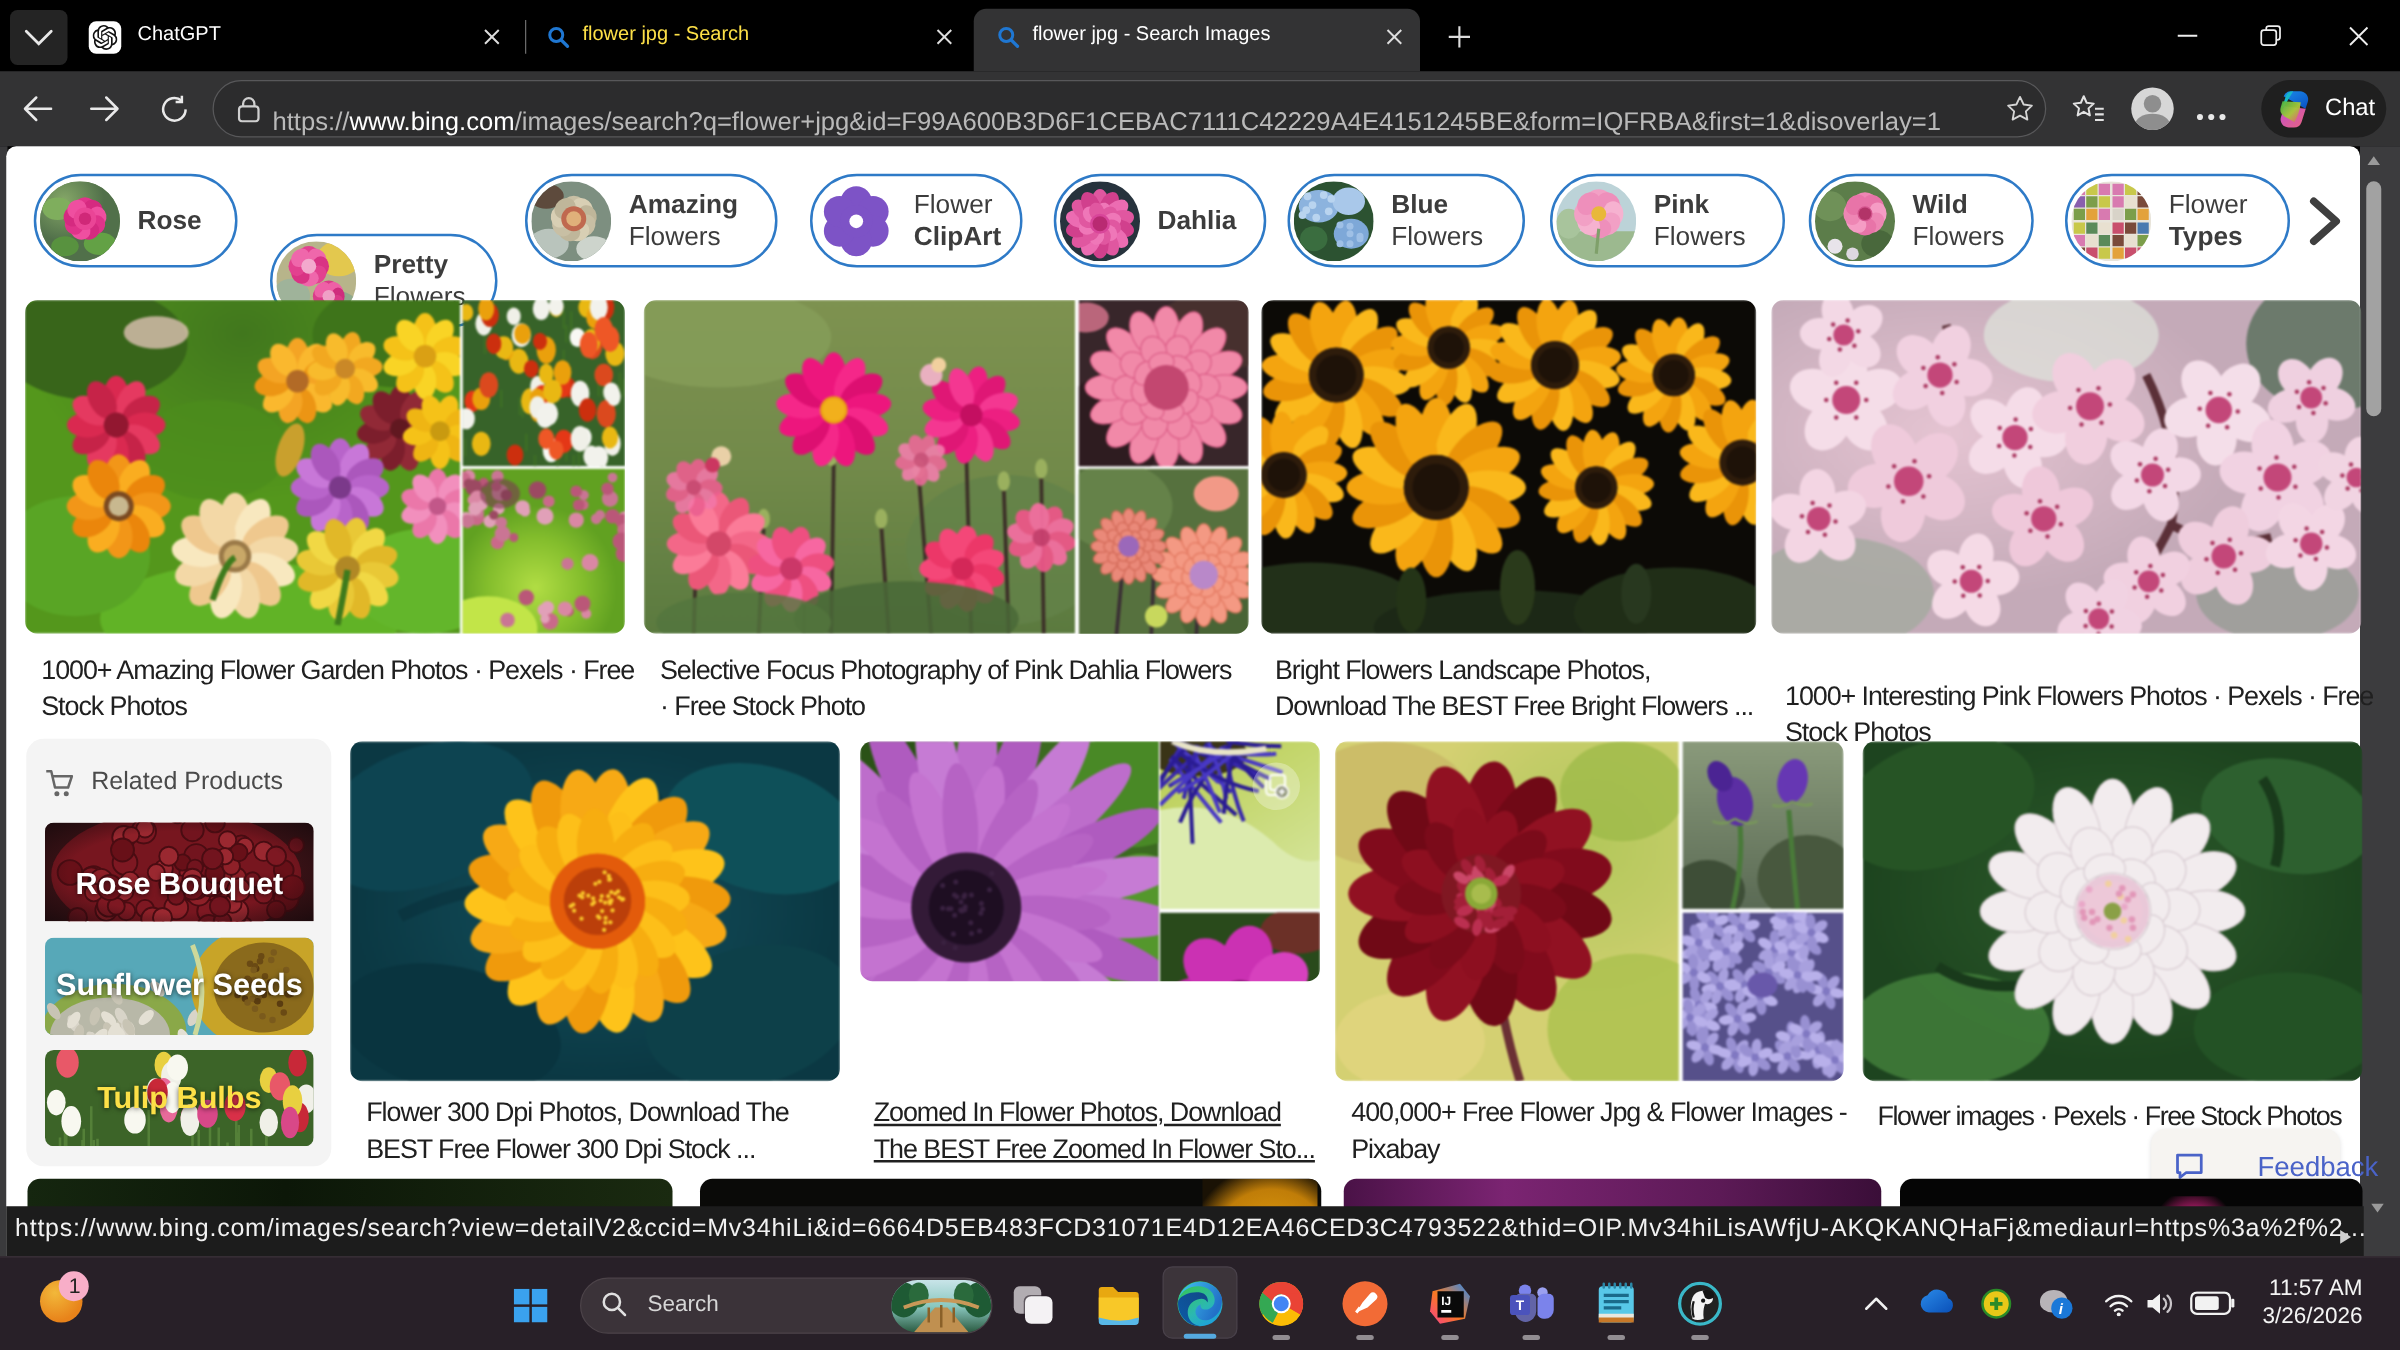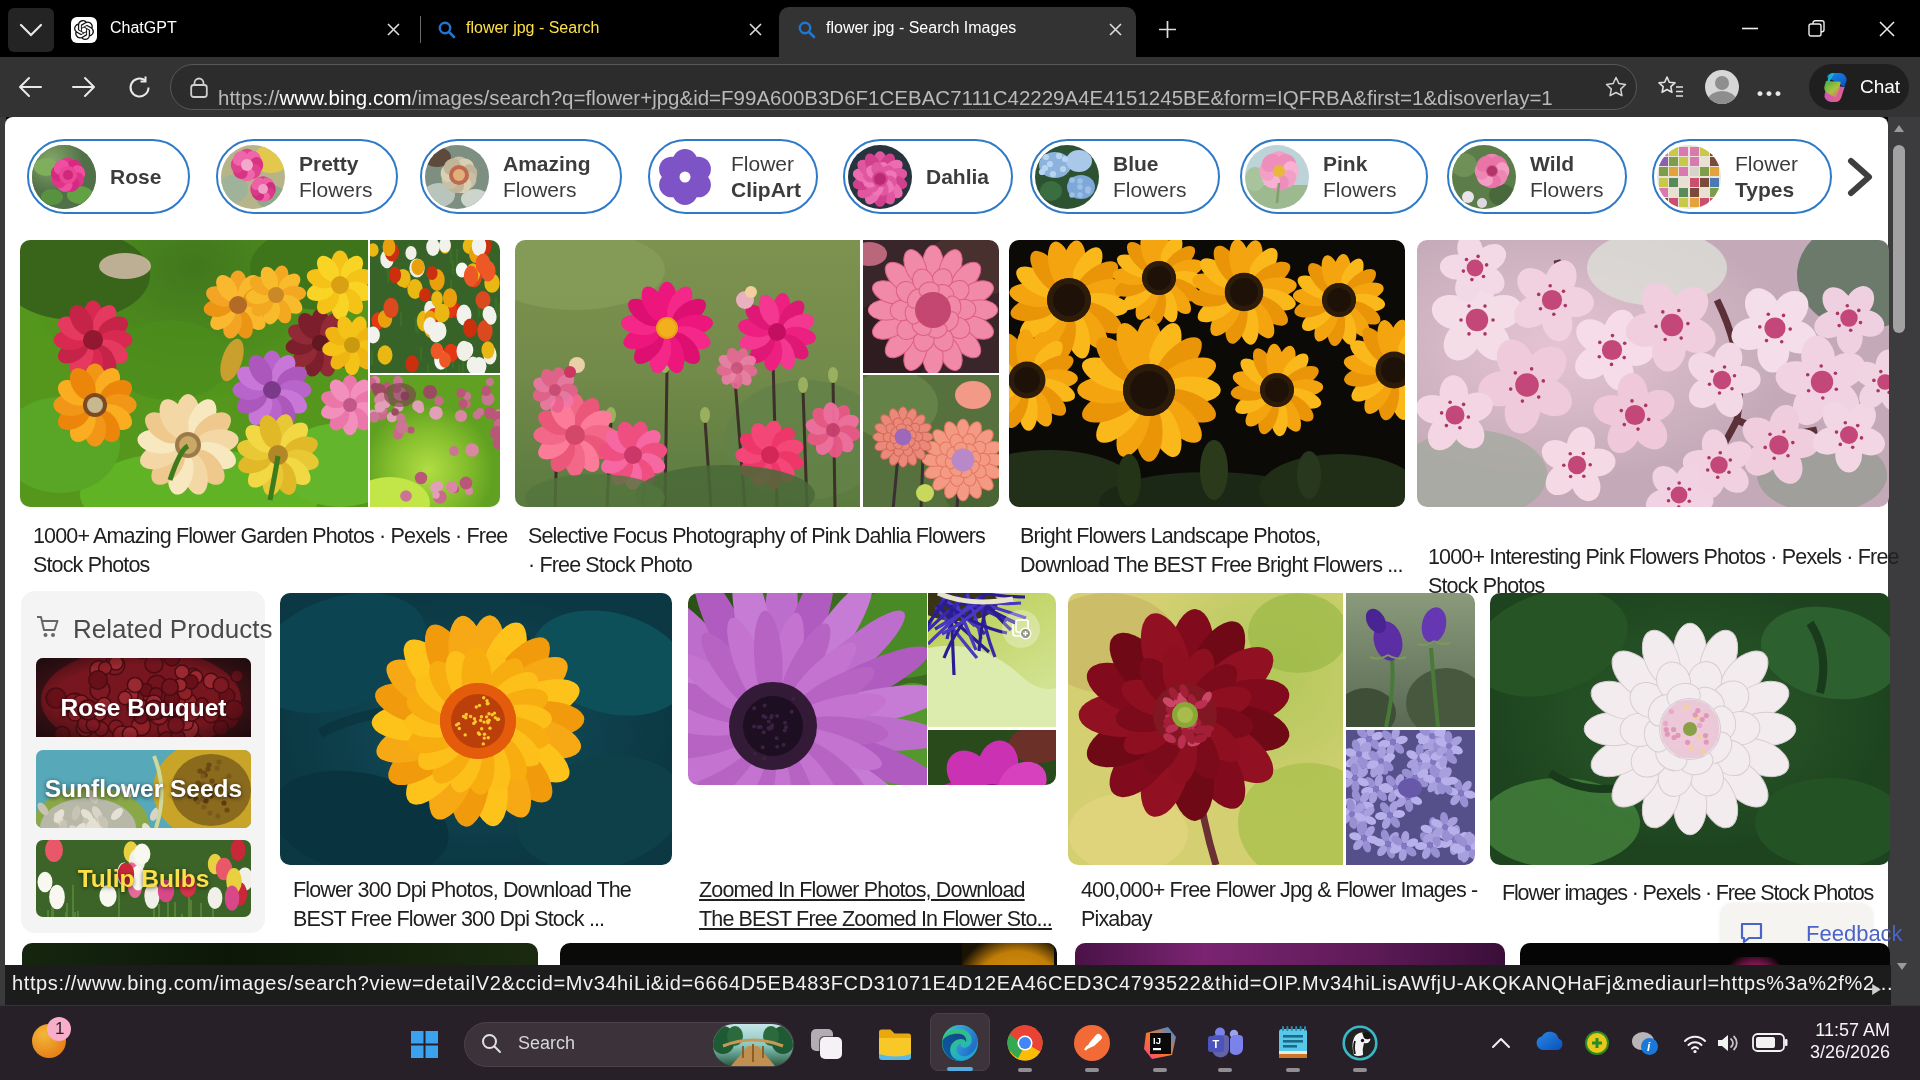--- a/index.html
+++ b/index.html
@@ -148,21 +148,21 @@
           <ellipse cx="0" cy="-10.1" rx="8.0" ry="7.2" fill="#e0338a" transform="rotate(240)"></ellipse>
           <ellipse cx="0" cy="-10.1" rx="8.0" ry="7.2" fill="#d52a80" transform="rotate(280)"></ellipse>
           <ellipse cx="0" cy="-10.1" rx="8.0" ry="7.2" fill="#ef4fa0" transform="rotate(320)"></ellipse>
           <circle cx="0" cy="0" r="7.0" fill="#c2256f"></circle>
         </g>
         <circle cx="36" cy="30" r="9" fill="#ea4596"></circle>
         <circle cx="36" cy="30" r="5" fill="#d02878"></circle>
       </svg></div>
     <div class="pilltxt"><span class="b">Rose</span></div>
   </div>
-<div class="pill" style="left:216px;width:178px;">
+<div class="pill" style="left:216px;width:178px;margin-top:48px;">
     <div class="pillimg"><svg width="64" height="64" viewBox="0 0 64 64">
         <rect width="64" height="64" fill="#b7b48a"></rect>
         <ellipse cx="50" cy="14" rx="18" ry="14" fill="#e3c84e"></ellipse>
         <ellipse cx="12" cy="44" rx="15" ry="14" fill="#9fb39a"></ellipse>
         <ellipse cx="50" cy="52" rx="15" ry="12" fill="#8fa98c"></ellipse>
         <g transform="translate(26,20)">
           <ellipse cx="0" cy="-9.5" rx="8.0" ry="6.7" fill="#e2418f" transform="rotate(0)"></ellipse>
           <ellipse cx="0" cy="-9.5" rx="8.0" ry="6.7" fill="#ef67ab" transform="rotate(45)"></ellipse>
           <ellipse cx="0" cy="-9.5" rx="8.0" ry="6.7" fill="#d93384" transform="rotate(90)"></ellipse>
           <ellipse cx="0" cy="-9.5" rx="8.0" ry="6.7" fill="#e2418f" transform="rotate(135)"></ellipse>
@@ -1648,21 +1648,21 @@
 <div class="cap" style="left:528px;top:522px;">Selective Focus Photography of Pink Dahlia Flowers<br>· Free Stock Photo</div>
 <div class="cap" style="left:1020px;top:522px;">Bright Flowers Landscape Photos,<br>Download The BEST Free Bright Flowers ...</div>
 <div class="cap" style="left:1428px;top:522px;margin-top:21px;">1000+ Interesting Pink Flowers Photos · Pexels · Free<br>Stock Photos</div>
 
 <div class="a" style="left:21px;top:591px;width:244px;height:342px;background:#f4f4f4;border-radius:14px;"></div>
 <svg class="a" style="left:36px;top:615px" width="23" height="24" viewBox="0 0 23 24">
     <path d="M1 2 H5 L8 15 H18.5 L21.5 6 H6" fill="none" stroke="#666" stroke-width="2" stroke-linejoin="round"></path>
     <circle cx="9.5" cy="20" r="2" fill="#666"></circle>
     <circle cx="17" cy="20" r="2" fill="#666"></circle>
   </svg>
-<div class="a" style="left:73px;top:614px;font-size:26px;color:#4a4a4a;">Related Products</div>
+<div class="a" style="left:73px;top:614px;font-size:20px;color:#4a4a4a;">Related Products</div>
 <div class="a" style="left:36px;top:658px;width:215px;height:100px;border-radius:7px;overflow:hidden;"><svg width="215" height="79" viewBox="0 0 215 79">
       <rect width="215" height="79" fill="#3a1216"></rect>
       <ellipse cx="105" cy="42" rx="100" ry="52" fill="#77161f"></ellipse>
       <circle cx="146" cy="76" r="8.5" fill="#9a2830" stroke="#4a0c12" stroke-width="1.5"></circle>
       <circle cx="192" cy="-24" r="7.9" fill="#72141e" stroke="#4a0c12" stroke-width="1.5"></circle>
       <circle cx="131" cy="71" r="9.2" fill="#7e1822" stroke="#4a0c12" stroke-width="1.5"></circle>
       <circle cx="57" cy="67" r="6.3" fill="#8e2028" stroke="#4a0c12" stroke-width="1.5"></circle>
       <circle cx="175" cy="23" r="7.7" fill="#9a2830" stroke="#4a0c12" stroke-width="1.5"></circle>
       <circle cx="95" cy="37" r="7.3" fill="#9a2830" stroke="#4a0c12" stroke-width="1.5"></circle>
       <circle cx="79" cy="7" r="9.8" fill="#7e1822" stroke="#4a0c12" stroke-width="1.5"></circle>

